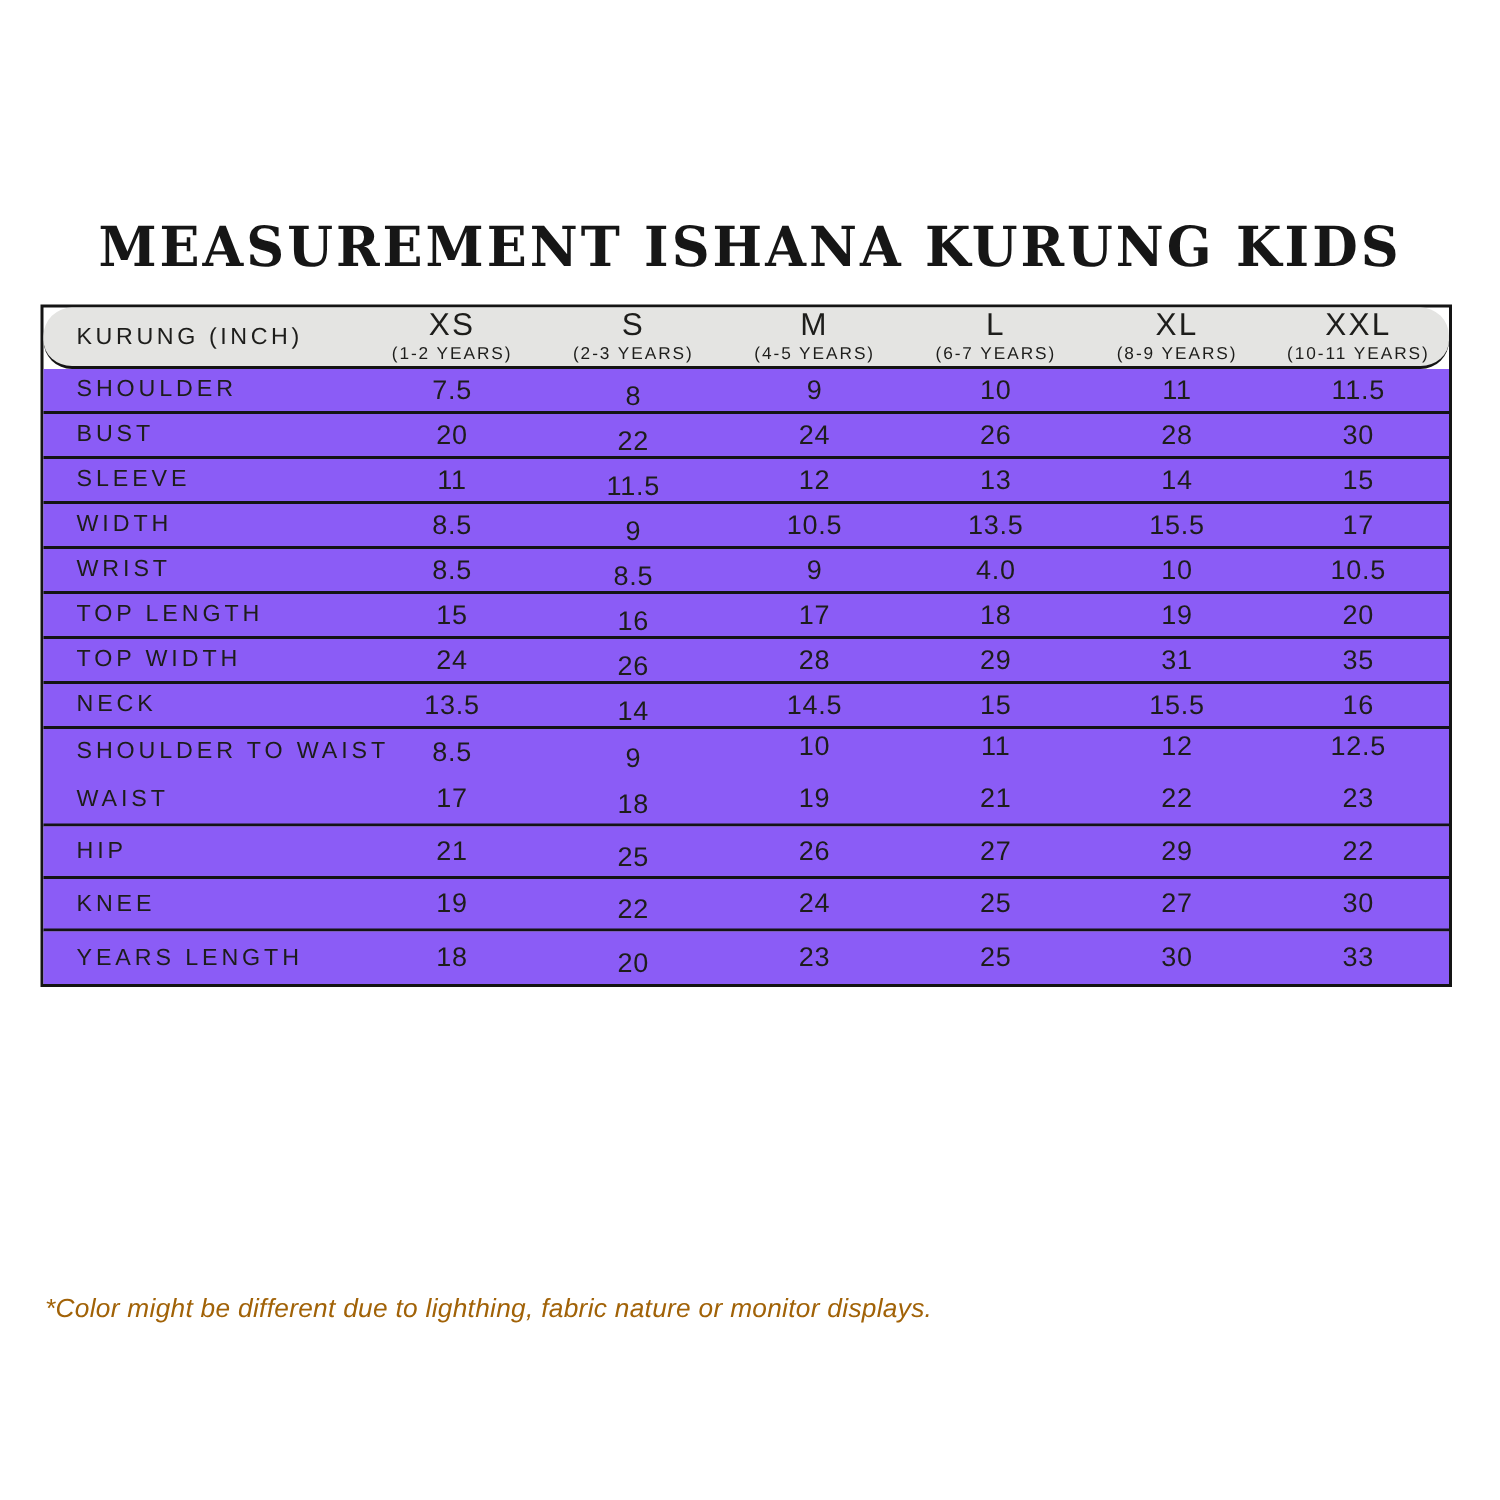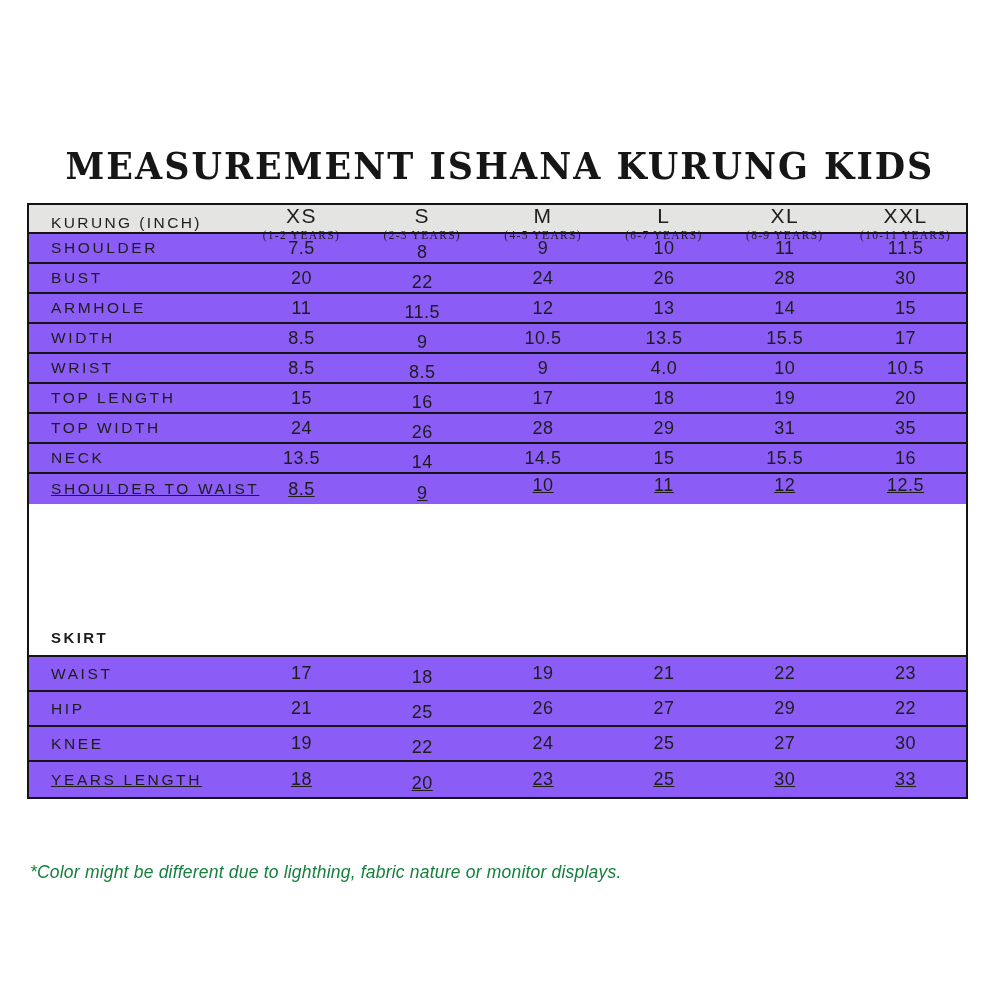--- a/index.html
+++ b/index.html
@@ -40,46 +40,47 @@
   }
   .row {
     display: grid;
     grid-template-columns: 212px repeat(6, 1fr);
     align-items: center;
     border-bottom: 2px solid #141414;
     box-sizing: border-box;
   }
   .row.header-row {
     background: #e4e4e2;
-    height: 29px;
+    height: 41px;
+    border-radius: 19px;
   }
   .row.data-row { height: 30px; background: #8b5cf6; }
   .row.skirt-row { height: 35px; }
-  .row:last-child { border-bottom: none; text-decoration: underline; }
+  .row:last-child { border-bottom: none; }
 
   .cell { box-sizing: border-box; }
   .label-cell {
     padding-left: 22px;
     font-size: 15.5px;
     letter-spacing: 2.6px;
     white-space: nowrap;
   }
   .header-row .label-cell { font-size: 15.5px; letter-spacing: 2.4px; }
   .value-cell {
     text-align: center;
     font-size: 18px;
     letter-spacing: 0.5px;
   }
   
   .data-row .cell:nth-child(3) { transform: translateY(4px); }
   .lift-tail .cell:nth-child(n+4) { transform: translateY(-4px); }
 
   .size-cell { text-align: center; line-height: 1.05; }
   .size-name { font-size: 21px; letter-spacing: 1.5px; }
-  .size-age  { font-size: 11.5px; letter-spacing: 1.3px; margin-top: 2px; font-family: Liberation Serif, serif; }
+  .size-age  { font-size: 11.5px; letter-spacing: 1.3px; margin-top: 2px; }
 
   .section-block {
     position: relative;
     height: 151px;
     border-bottom: 2px solid #141414;
     background: #ffffff;
   }
   .section-label {
     position: absolute;
     left: 22px;
@@ -89,21 +90,21 @@
     letter-spacing: 2.4px;
   }
   .notes {
     position: absolute;
     left: 30px;
     top: 862px;
     width: 940px;
     font-style: italic;
     font-size: 17.5px;
     letter-spacing: 0.2px;
-    color: #15803d;
+    color: #a16207;
   }
   .notes p { margin: 0 0 16px 0; }
 </style>
 </head>
 <body>
 
 <div class="page">
 
   <h1 class="title">MEASUREMENT ISHANA KURUNG KIDS</h1>
 
@@ -151,21 +152,21 @@
         <div class="row data-row kurung-row">
           <div class="cell label-cell">BUST</div>
           <div class="cell value-cell">20</div>
           <div class="cell value-cell">22</div>
           <div class="cell value-cell">24</div>
           <div class="cell value-cell">26</div>
           <div class="cell value-cell">28</div>
           <div class="cell value-cell">30</div>
         </div>
         <div class="row data-row kurung-row">
-          <div class="cell label-cell">ARMHOLE</div>
+          <div class="cell label-cell">SLEEVE</div>
           <div class="cell value-cell">11</div>
           <div class="cell value-cell">11.5</div>
           <div class="cell value-cell">12</div>
           <div class="cell value-cell">13</div>
           <div class="cell value-cell">14</div>
           <div class="cell value-cell">15</div>
         </div>
         <div class="row data-row kurung-row">
           <div class="cell label-cell">WIDTH</div>
           <div class="cell value-cell">8.5</div>
@@ -215,23 +216,20 @@
           <div class="cell label-cell">SHOULDER TO WAIST</div>
           <div class="cell value-cell">8.5</div>
           <div class="cell value-cell">9</div>
           <div class="cell value-cell">10</div>
           <div class="cell value-cell">11</div>
           <div class="cell value-cell">12</div>
           <div class="cell value-cell">12.5</div>
         </div>
       </div>
 
-    <div class="section-block">
-      <span class="section-label">SKIRT</span>
-    </div>
 
     <div id="skirt-rows">
         <div class="row data-row skirt-row">
           <div class="cell label-cell">WAIST</div>
           <div class="cell value-cell">17</div>
           <div class="cell value-cell">18</div>
           <div class="cell value-cell">19</div>
           <div class="cell value-cell">21</div>
           <div class="cell value-cell">22</div>
           <div class="cell value-cell">23</div>

